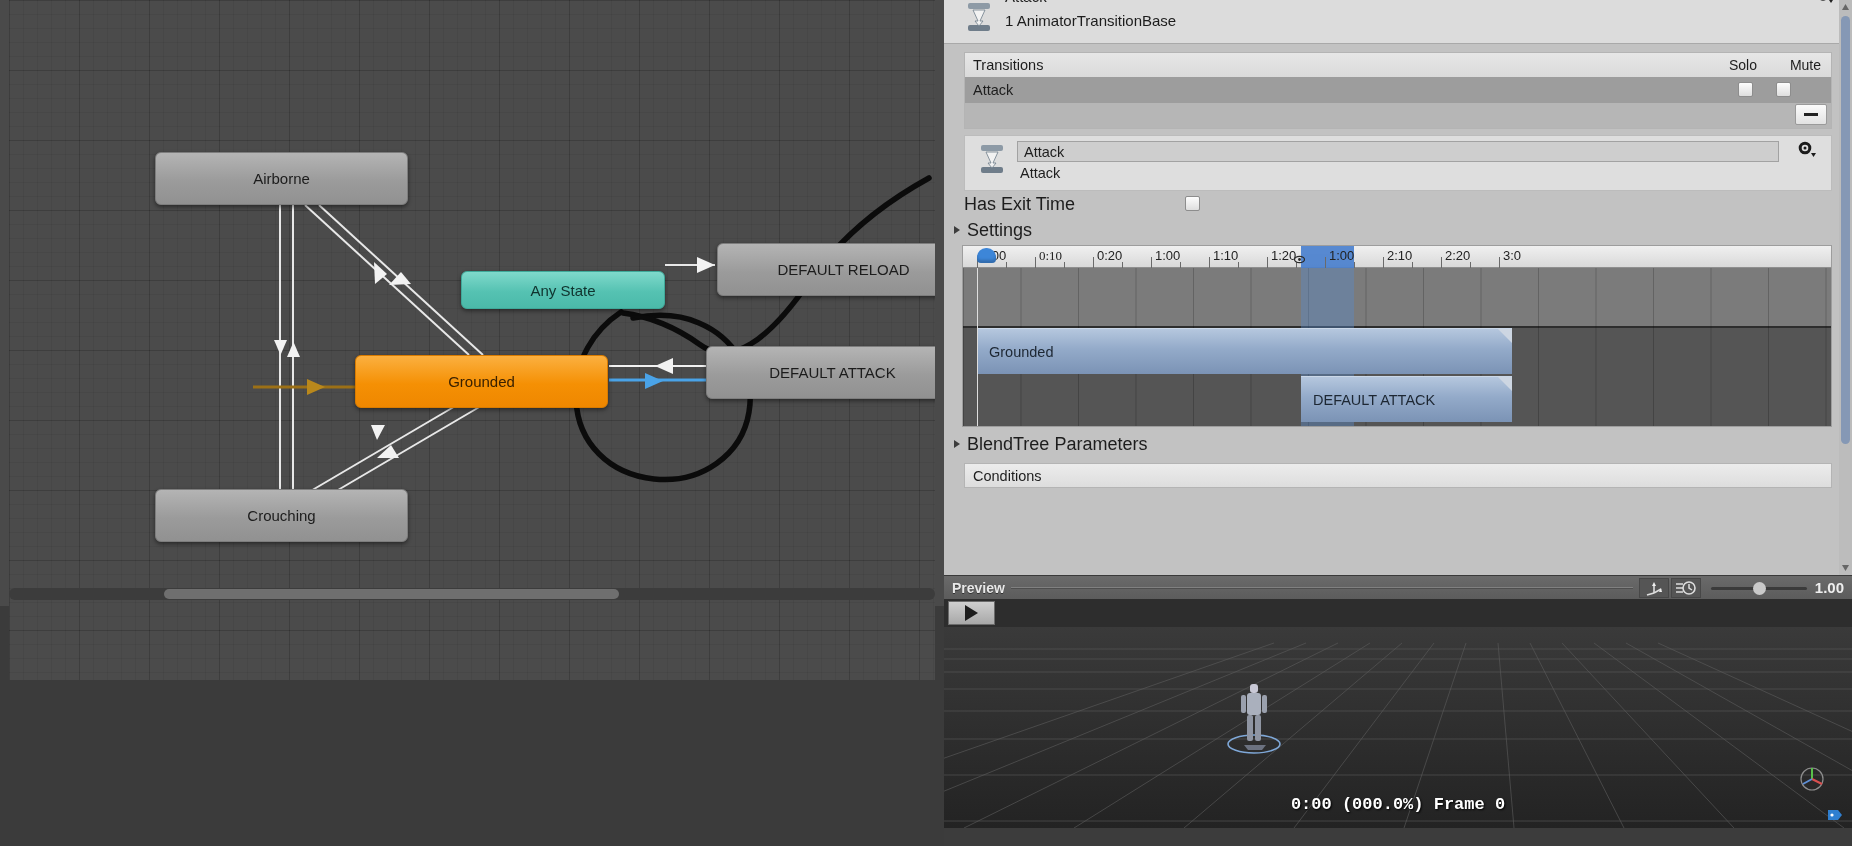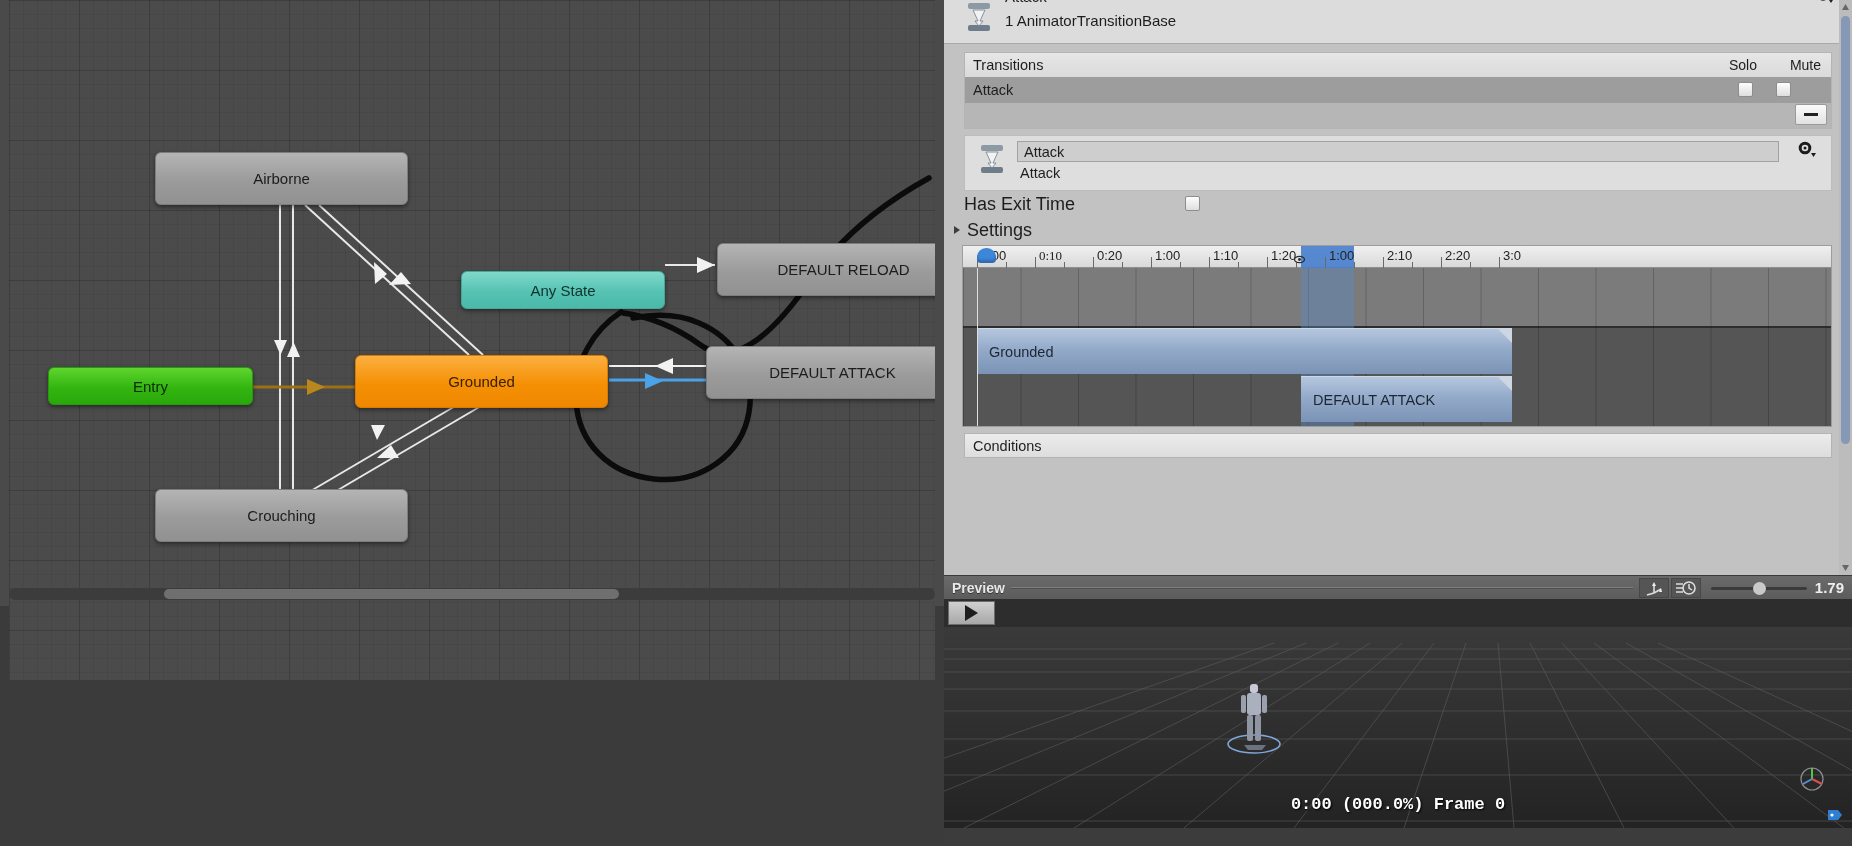--- a/index.html
+++ b/index.html
@@ -329,23 +329,20 @@
       </div>
 
       <div class="node teal" style="left:452px; top:243px; width:204px; height:38px;">
         <span>Any State</span>
       </div>
 
       <div class="node grey" style="left:708px; top:243px; width:253px; height:53px;">
         <span>DEFAULT RELOAD</span>
       </div>
 
-      <div class="node green" style="left:39px; top:367px; width:205px; height:38px;">
-        <span>Entry</span>
-      </div>
 
       <div class="node orange" style="left:346px; top:355px; width:253px; height:53px;">
         <span>Grounded</span>
       </div>
 
       <div class="node grey" style="left:697px; top:346px; width:253px; height:53px;">
         <span>DEFAULT ATTACK</span>
       </div>
 
       <div class="node grey" style="left:146px; top:489px; width:253px; height:53px;">
@@ -474,20 +471,24 @@
           <div class="clip" style="left:338px; top:108px; width:211px;">
             <span>DEFAULT ATTACK</span>
             <span class="corner"></span>
           </div>
 
           <div class="playhead" style="left:14px;"></div>
         </div>
         <div class="playhead-knob" style="left:14px;"></div>
       </div>
 
+      <div class="prop-row" style="padding-left:10px; margin-top:4px;">
+        <span class="foldout-arrow"></span>
+        <span>BlendTree Parameters</span>
+      </div>
 
       <div class="conditions-header">
         <span>Conditions</span>
       </div>
 
       <div class="insp-vscroll">
         <svg class="vscroll-arrow" style="top:3px;" viewBox="0 0 9 9">
           <polygon points="4.5,1 8,7 1,7" fill="#666"></polygon>
         </svg>
         <div class="insp-vthumb"></div>
@@ -513,21 +514,21 @@
         <svg width="22" height="16" viewBox="0 0 22 16">
           <circle cx="14" cy="8" r="6" fill="none" stroke="#ddd" stroke-width="1.6"></circle>
           <path d="M14,4 L14,8 L17,10" stroke="#ddd" stroke-width="1.5" fill="none"></path>
           <path d="M1,4 L8,4 M1,8 L8,8 M1,12 L8,12" stroke="#ddd" stroke-width="1.5"></path>
         </svg>
       </div>
       <div class="pv-slider">
         <div class="track"></div>
         <div class="knob"></div>
       </div>
-      <span class="pv-value">1.79</span>
+      <span class="pv-value">1.00</span>
     </div>
 
     <div class="preview-toolbar2">
       <div class="play-btn">
         <span class="play-tri"></span>
       </div>
     </div>
 
     <div class="viewport">
       <svg width="908" height="201" viewBox="0 0 908 201">

